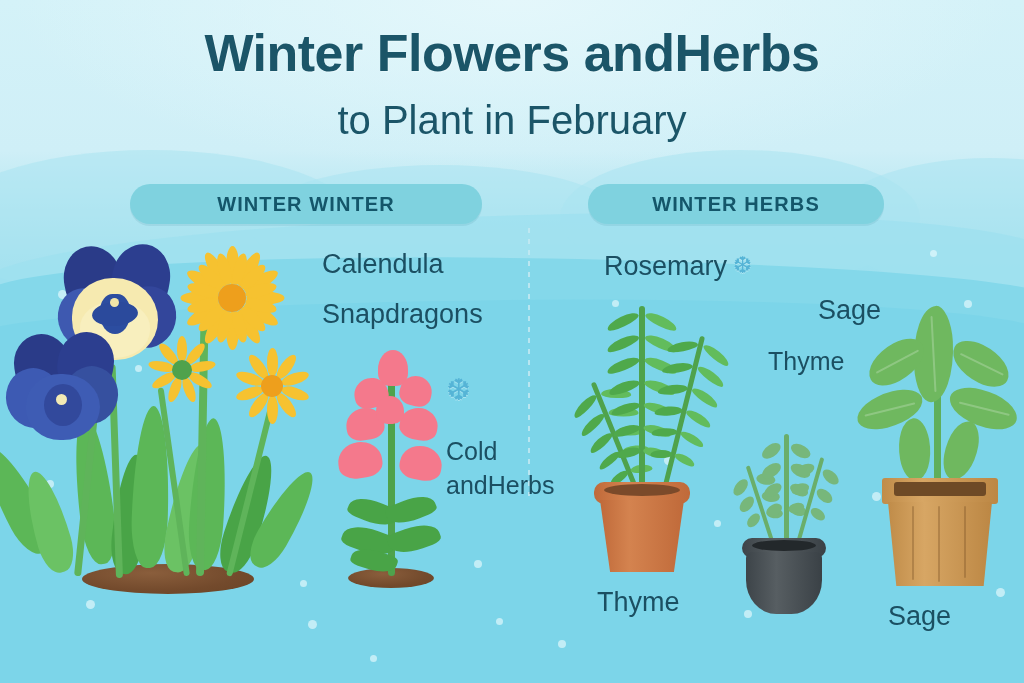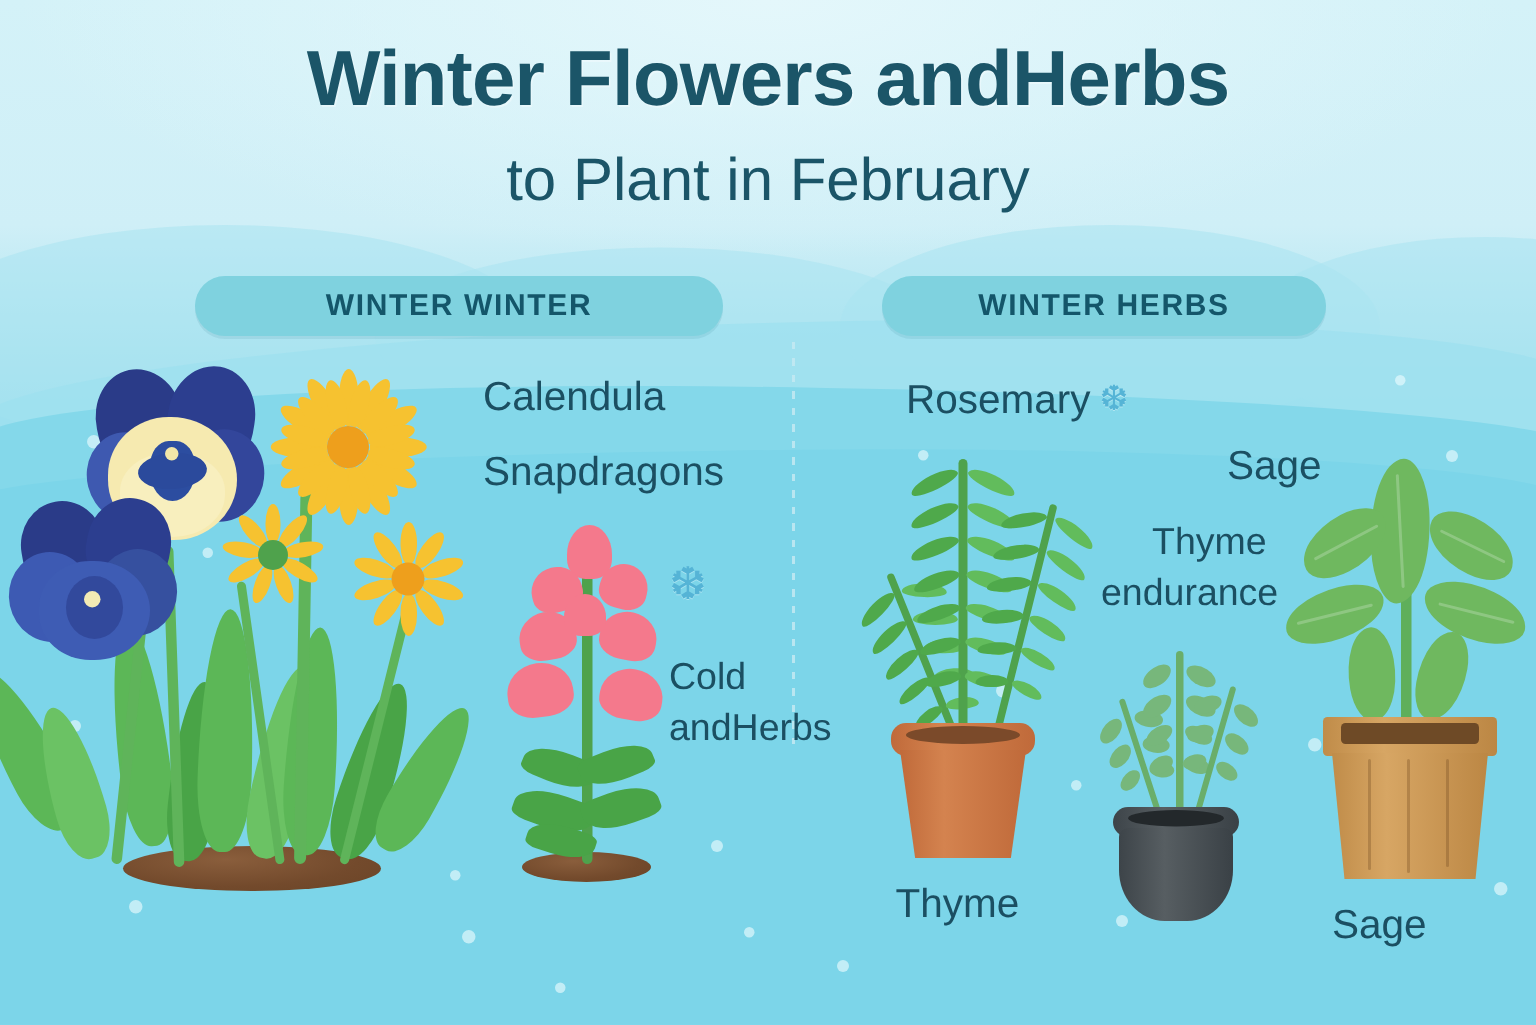--- a/index.html
+++ b/index.html
@@ -380,18 +380,17 @@
   </div>
   <div class="lbl cap" style="left:446px;top:438px;">Cold</div>
   <div class="lbl cap" style="left:446px;top:472px;">andHerbs</div>
 
   <div class="lbl" style="left:556px;top:252px;margin-left:48px;">
     <span>Rosemary</span><span class="flake">❆</span>
   </div>
   <div class="lbl" style="left:818px;top:296px;">Sage</div>
 
   <div class="lbl cap" style="left:768px;top:348px;">Thyme</div>
-  <div class="lbl cap" style="left:734px;top:382px;">endurance</div>
 
   <div class="lbl" style="left:597px;top:588px;">Thyme</div>
   <div class="lbl" style="left:888px;top:602px;">Sage</div>
 
 </div>
 
 </body></html>

